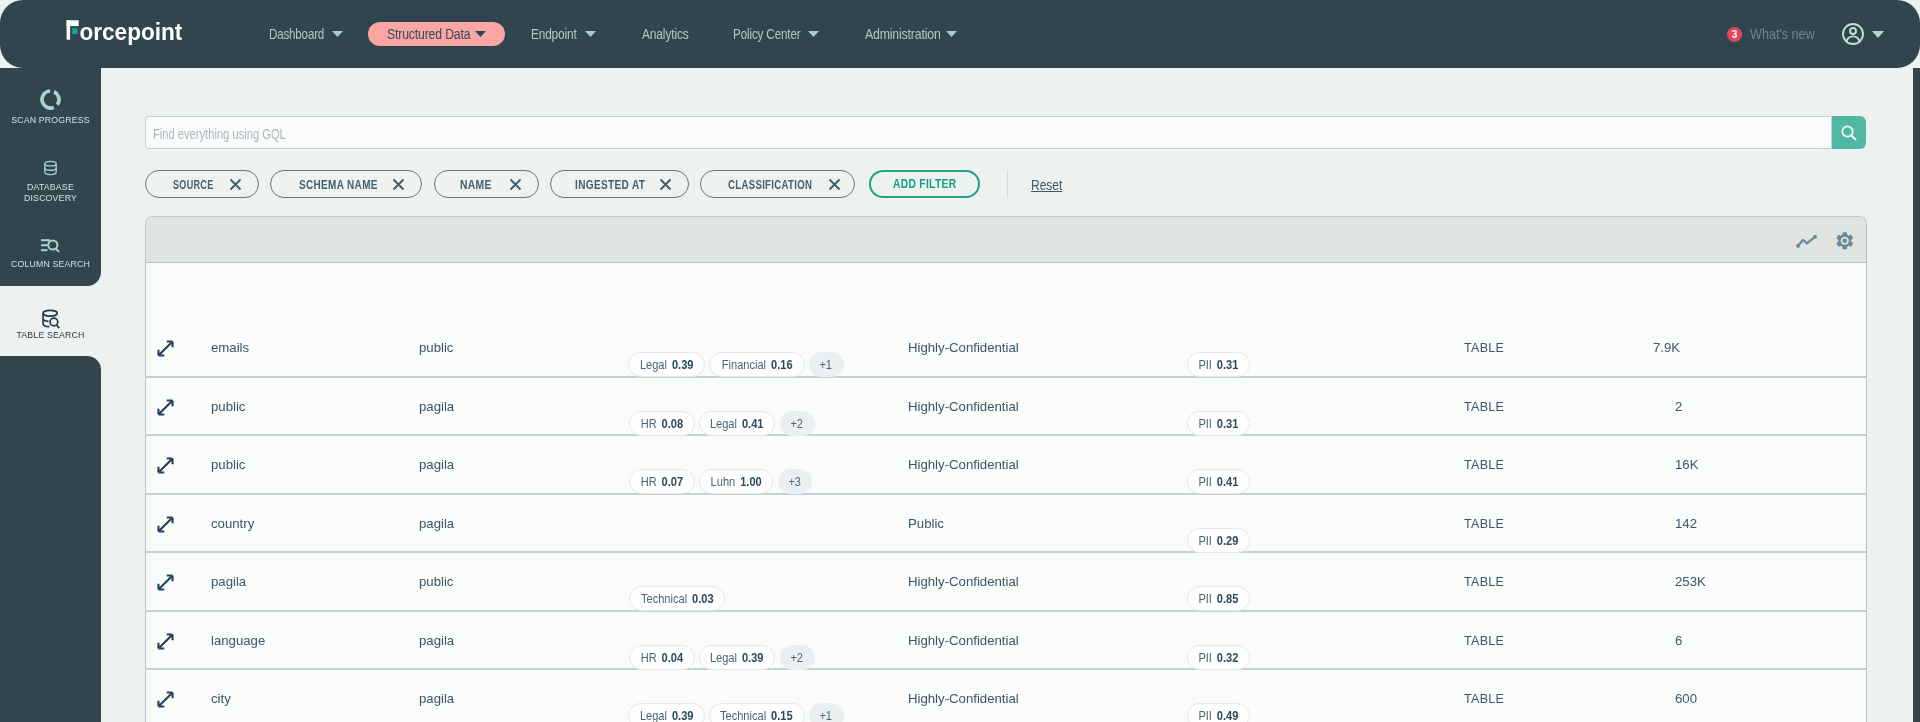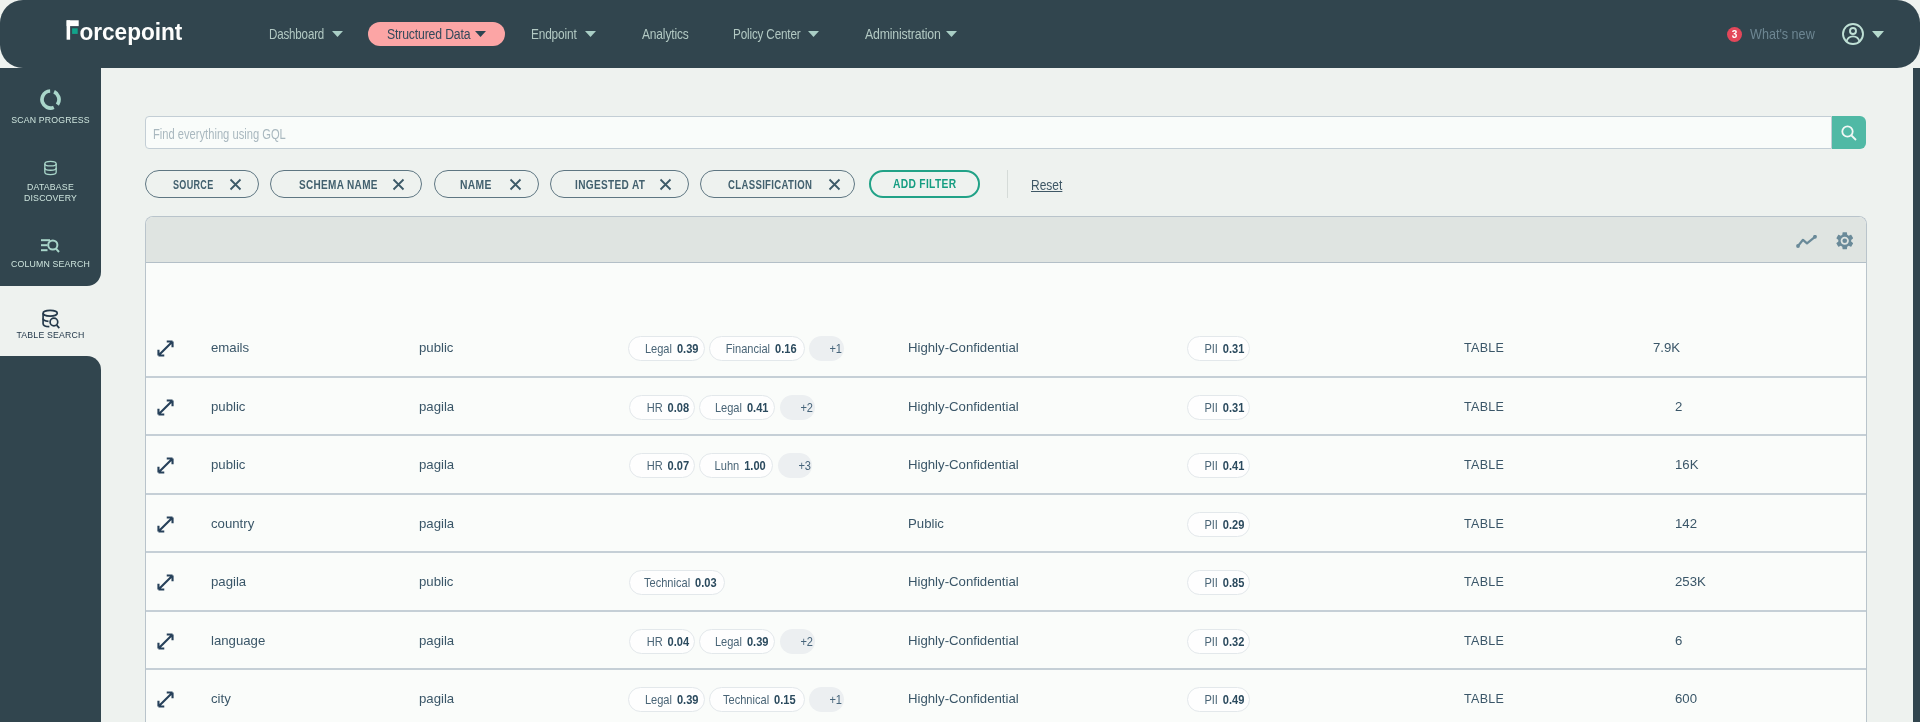--- a/index.html
+++ b/index.html
@@ -33,21 +33,21 @@
   #addfilter span { display:inline-block; transform:scaleX(0.82); }
   #reset { position:absolute; left:1031px; top:176px; font-size:15px; color:#3e5765; text-decoration:underline; transform:scaleX(0.8); transform-origin:left center; }
   
   #panel { position:absolute; left:145px; top:216px; width:1722px; height:506px; border:1px solid #b9c4cb; border-bottom:none; border-radius:8px 8px 0 0; background:#fafcfa; overflow:hidden; }
   #toolbar { position:absolute; left:0; top:0; width:1720px; height:46px; background:#dfe4e1; border-bottom:1px solid #b3bfc7; }
   #thead { position:absolute; left:0; top:46px; width:1720px; height:56px; background:#dfe4e1; border-bottom:2px solid #b3bfc7; }
   .th { position:absolute; top:0; height:55px; line-height:60px; font-size:15px; font-weight:700; color:#33495c; transform:scaleX(0.8); transform-origin:left center; }
   .trow { position:absolute; left:0; width:1720px; height:58.5px; background:#fafcfa; border-bottom:2px solid #c5cfd6; }
   .cell { position:absolute; top:0; height:58px; line-height:58px; font-size:13.2px; color:#3a5668; }
   .tabletype { font-size:12.5px; letter-spacing:0.3px; }
-  .dpill, .npill { position:absolute; top:17px; height:25px; border-radius:13px; display:flex; align-items:center; justify-content:flex-end; font-size:13.5px; white-space:nowrap; }
+  .dpill, .npill { position:absolute; top:33px; height:25px; border-radius:13px; display:flex; align-items:center; justify-content:center; font-size:13.5px; white-space:nowrap; }
   .dpill { border:1px solid #e3e8eb; background:#fefefe; }
   .npill { background:#eceff1; color:#46647a; }
   .dpill .in, .npill .in { display:inline-flex; gap:6px; transform:scaleX(0.82); }
   .dpill .in i { font-style:normal; color:#4a6577; }
   .dpill .in b { font-weight:700; color:#2b4a5e; }
 </style>
 </head>
 <body>
 
 <div id="navbar">

